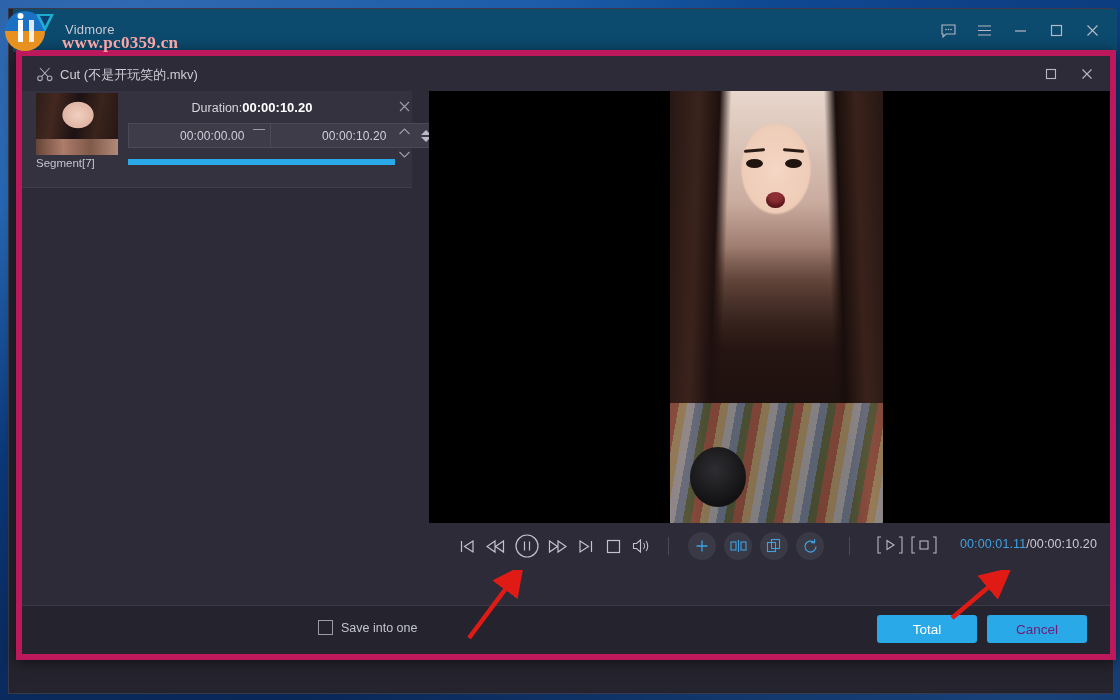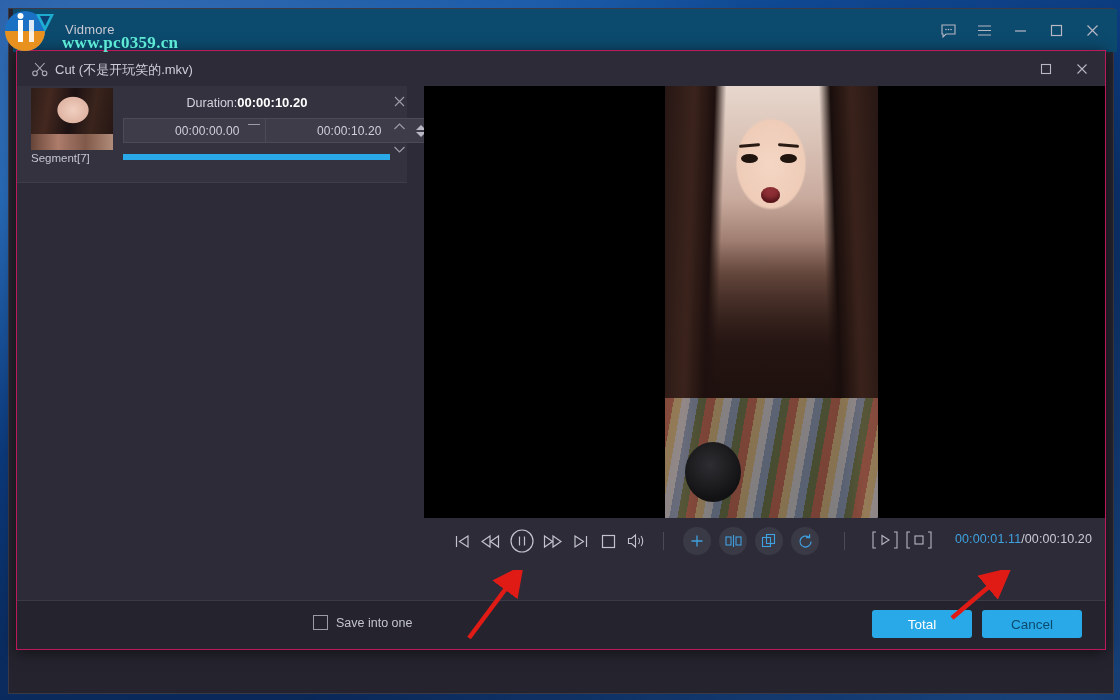--- a/index.html
+++ b/index.html
@@ -83,21 +83,21 @@
     background:#29a9e8;color:#ffffff;font-size:16px;
     display:flex;align-items:center;justify-content:center;
   }
   #app-statusstrip{
     position:absolute;left:0;bottom:0;width:100%;height:36px;background:#25242e;
   }
 
   
   #cut-dialog{
     position:absolute;left:16px;top:50px;width:1088px;height:598px;
-    background:#2d2b38;border:1px solid #be185d;
+    background:#2d2b38;border:6px solid #be185d;
     box-shadow:0 2px 14px rgba(0,0,0,.55);
   }
   #cut-header{
     position:absolute;left:0;top:0;width:100%;height:35px;
     background:#2d2b38;
   }
   #cut-title{
     position:absolute;left:38px;top:10px;font-size:13px;color:#cccdd6;
   }
   #cut-scissors{
@@ -246,33 +246,33 @@
     position:absolute;left:296px;top:14px;display:flex;align-items:center;gap:8px;
     font-size:12.5px;color:#c3c4ce;
   }
   .ckbox{width:13px;height:13px;border:1px solid #9a9ba6;background:transparent;display:inline-block;}
   #save-btn{
     position:absolute;left:855px;top:9px;width:100px;height:28px;border-radius:3px;
     background:#29a9e8;color:#fff;font-size:13.5px;display:flex;align-items:center;justify-content:center;
   }
   #cancel-btn{
     position:absolute;left:965px;top:9px;width:100px;height:28px;border-radius:3px;
-    background:#29a9e8;color:#0c4a6e;font-size:13.5px;display:flex;align-items:center;justify-content:center;
+    background:#29a9e8;color:#701a75;font-size:13.5px;display:flex;align-items:center;justify-content:center;
   }
 
   
   #wm{position:absolute;left:0;top:0;width:205px;height:58px;pointer-events:none;}
   #wm-cn{
     position:absolute;left:62px;top:2px;font-family:"DejaVu Sans", sans-serif;
     font-size:27px;font-weight:bold;color:#d3241c;letter-spacing:1px;
     text-shadow:0 1px 0 rgba(0,0,0,.35);
   }
   #wm-url{
     position:absolute;left:62px;top:33px;font-family:"Liberation Serif", serif;
-    font-size:17px;font-weight:bold;color:#5eead4;letter-spacing:.3px;
+    font-size:17px;font-weight:bold;color:#fca5a5;letter-spacing:.3px;
   }
   #wm-logo{
     position:absolute;left:4px;top:6px;width:56px;height:50px;
   }
 
   
   .arrow{position:absolute;pointer-events:none;}
 </style>
 </head>
 <body>

